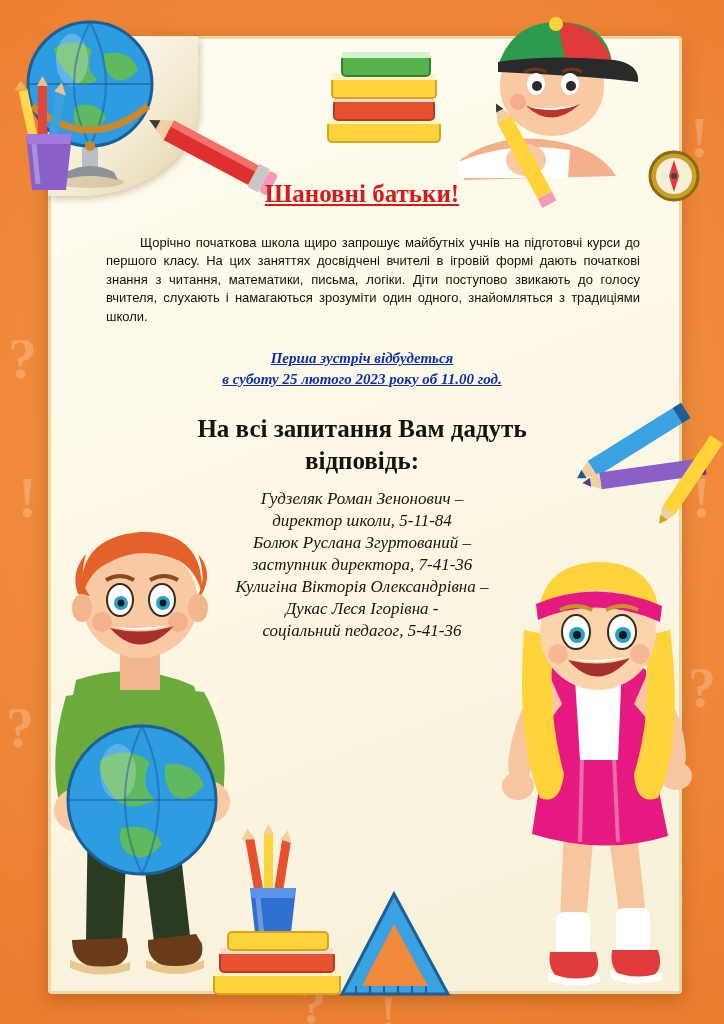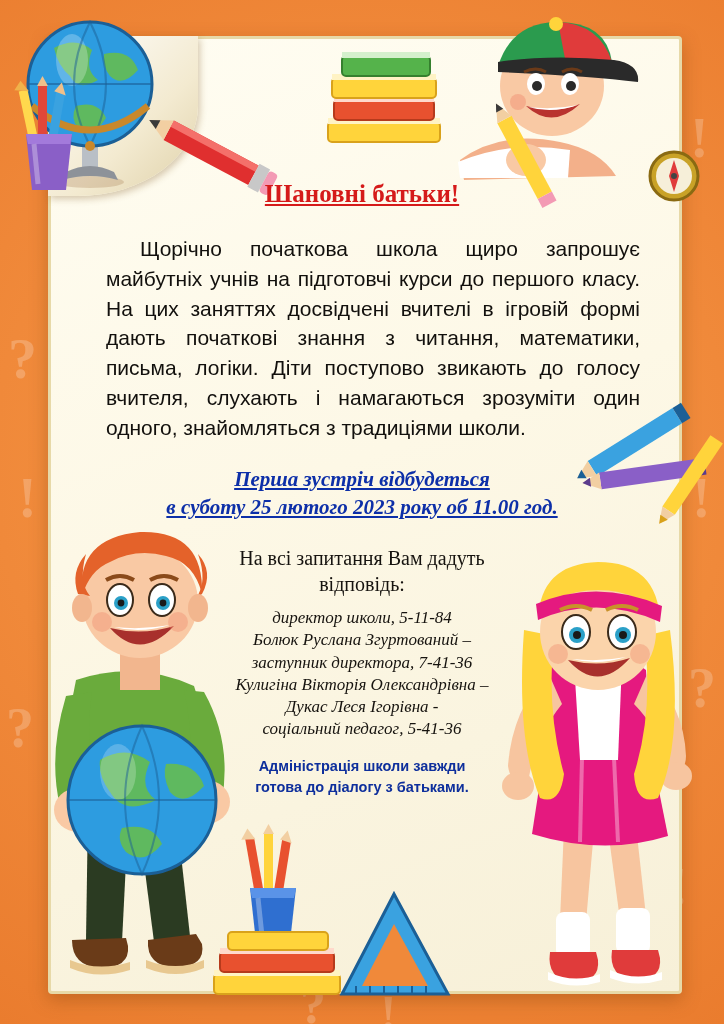--- a/index.html
+++ b/index.html
@@ -71,42 +71,42 @@
     font-style: italic;
     font-weight: bold;
     font-size: 18.5px;
     color: #14110e;
     line-height: 1.32;
     padding: 0 16px;
   }
   .body-text {
     margin-top: 18px;
     font-family: "Liberation Sans", sans-serif;
-    font-size: 21px;
+    font-size: 13px;
     color: #12100d;
     line-height: 1.42;
     text-align: justify;
     text-indent: 34px;
     padding: 0 6px 0 28px;
   }
   .meeting {
     margin-top: 22px;
     font-family: "Liberation Serif", serif;
     font-weight: bold;
     font-style: italic;
-    font-size: 21px;
+    font-size: 15px;
     color: #0d2fa8;
     text-decoration: underline;
     line-height: 1.35;
   }
   .questions-title {
     margin-top: 24px;
     font-family: "Liberation Serif", serif;
-    font-weight: normal;
-    font-size: 20px;
+    font-weight: bold;
+    font-size: 25px;
     color: #16130f;
     line-height: 1.3;
   }
   .contacts {
     margin-top: 10px;
     font-family: "Liberation Serif", serif;
     font-style: italic;
     font-size: 17px;
     color: #16130f;
     line-height: 1.3;
@@ -430,27 +430,24 @@
       <span class="contact-line">Перша зустріч відбудеться</span>
       <span class="contact-line">в суботу 25 лютого 2023 року об 11.00 год.</span>
     </div>
 
     <div class="questions-title">
       <span class="contact-line">На всі запитання Вам дадуть</span>
       <span class="contact-line">відповідь:</span>
     </div>
 
     <div class="contacts">
+      <span class="contact-line">Гудзеляк Роман Зенонович –</span>
       <span class="contact-line">директор школи, 5-11-84</span>
       <span class="contact-line">Болюк Руслана Згуртований –</span>
       <span class="contact-line">заступник директора, 7-41-36</span>
       <span class="contact-line">Кулигіна Вікторія Олександрівна –</span>
       <span class="contact-line">Дукас Леся Ігорівна -</span>
       <span class="contact-line">соціальний педагог, 5-41-36</span>
     </div>
 
-    <div class="footer-note">
-      <span class="contact-line">Адміністрація школи завжди</span>
-      <span class="contact-line">готова до діалогу з батьками.</span>
-    </div>
   </div>
 
 </div>
 
 </body></html>

